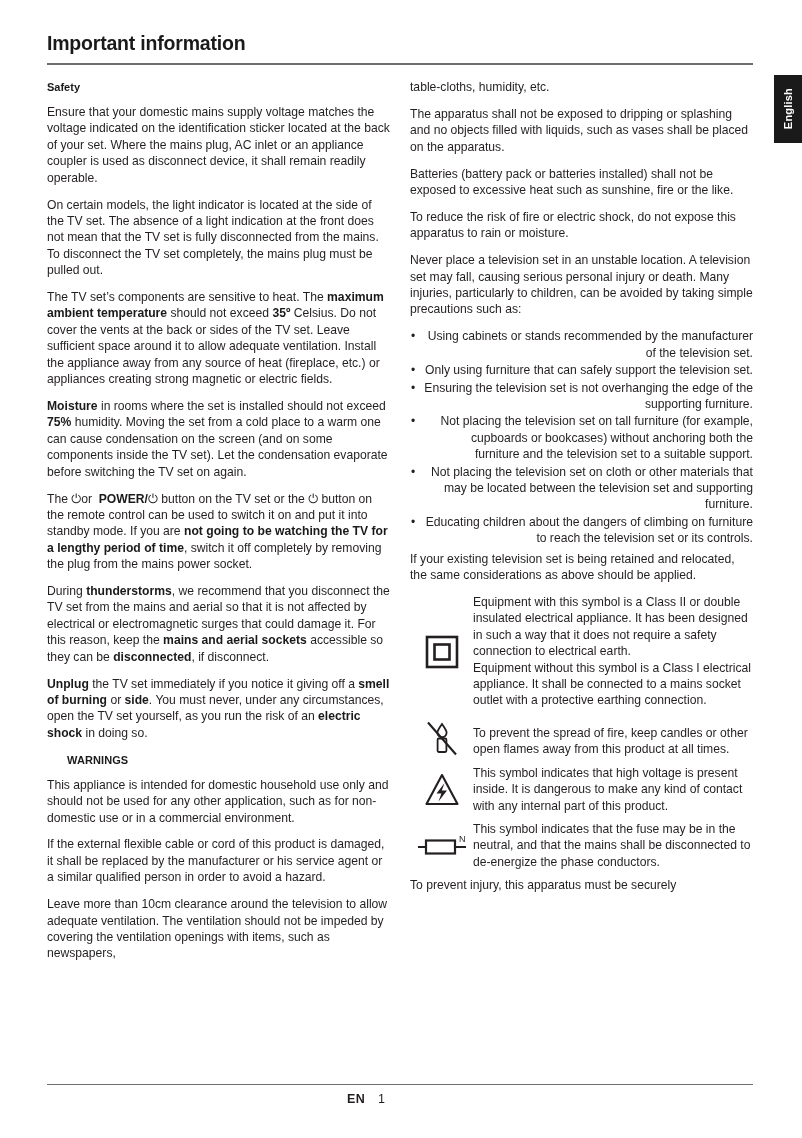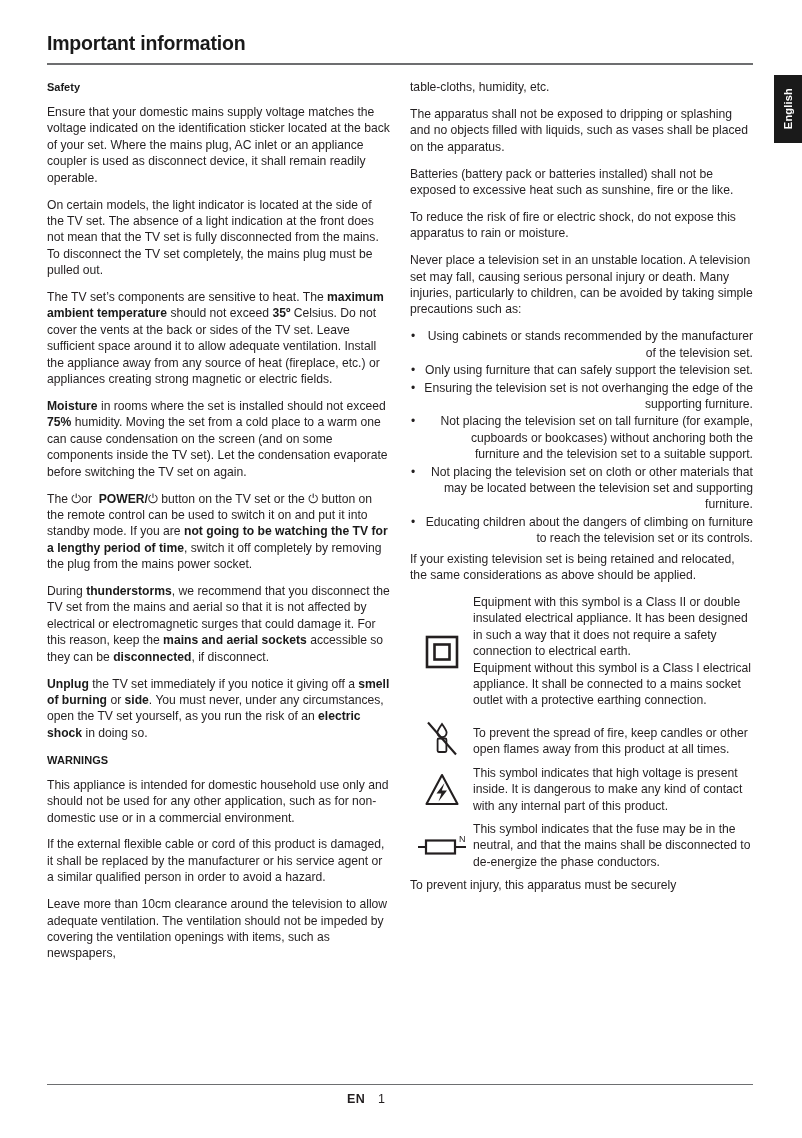--- a/index.html
+++ b/index.html
@@ -87,21 +87,21 @@
     text-align: left;
     color: #231f20;
   }
   .sub-head {
     font-size: 11px;
     font-weight: bold;
     margin: 0 0 9px 0;
     line-height: 16px;
     color: #1a1a1a;
   }
-  .sub-head.warnings { letter-spacing: 0.1px; }
+  .sub-head.warnings { letter-spacing: 0.1px; margin-left: 20px; }
 
   b { font-weight: bold; color: #1a1a1a; }
 
   
   ul.bullets {
     margin: 0 0 4px 0;
     padding: 0;
     list-style: none;
   }
   ul.bullets li {

